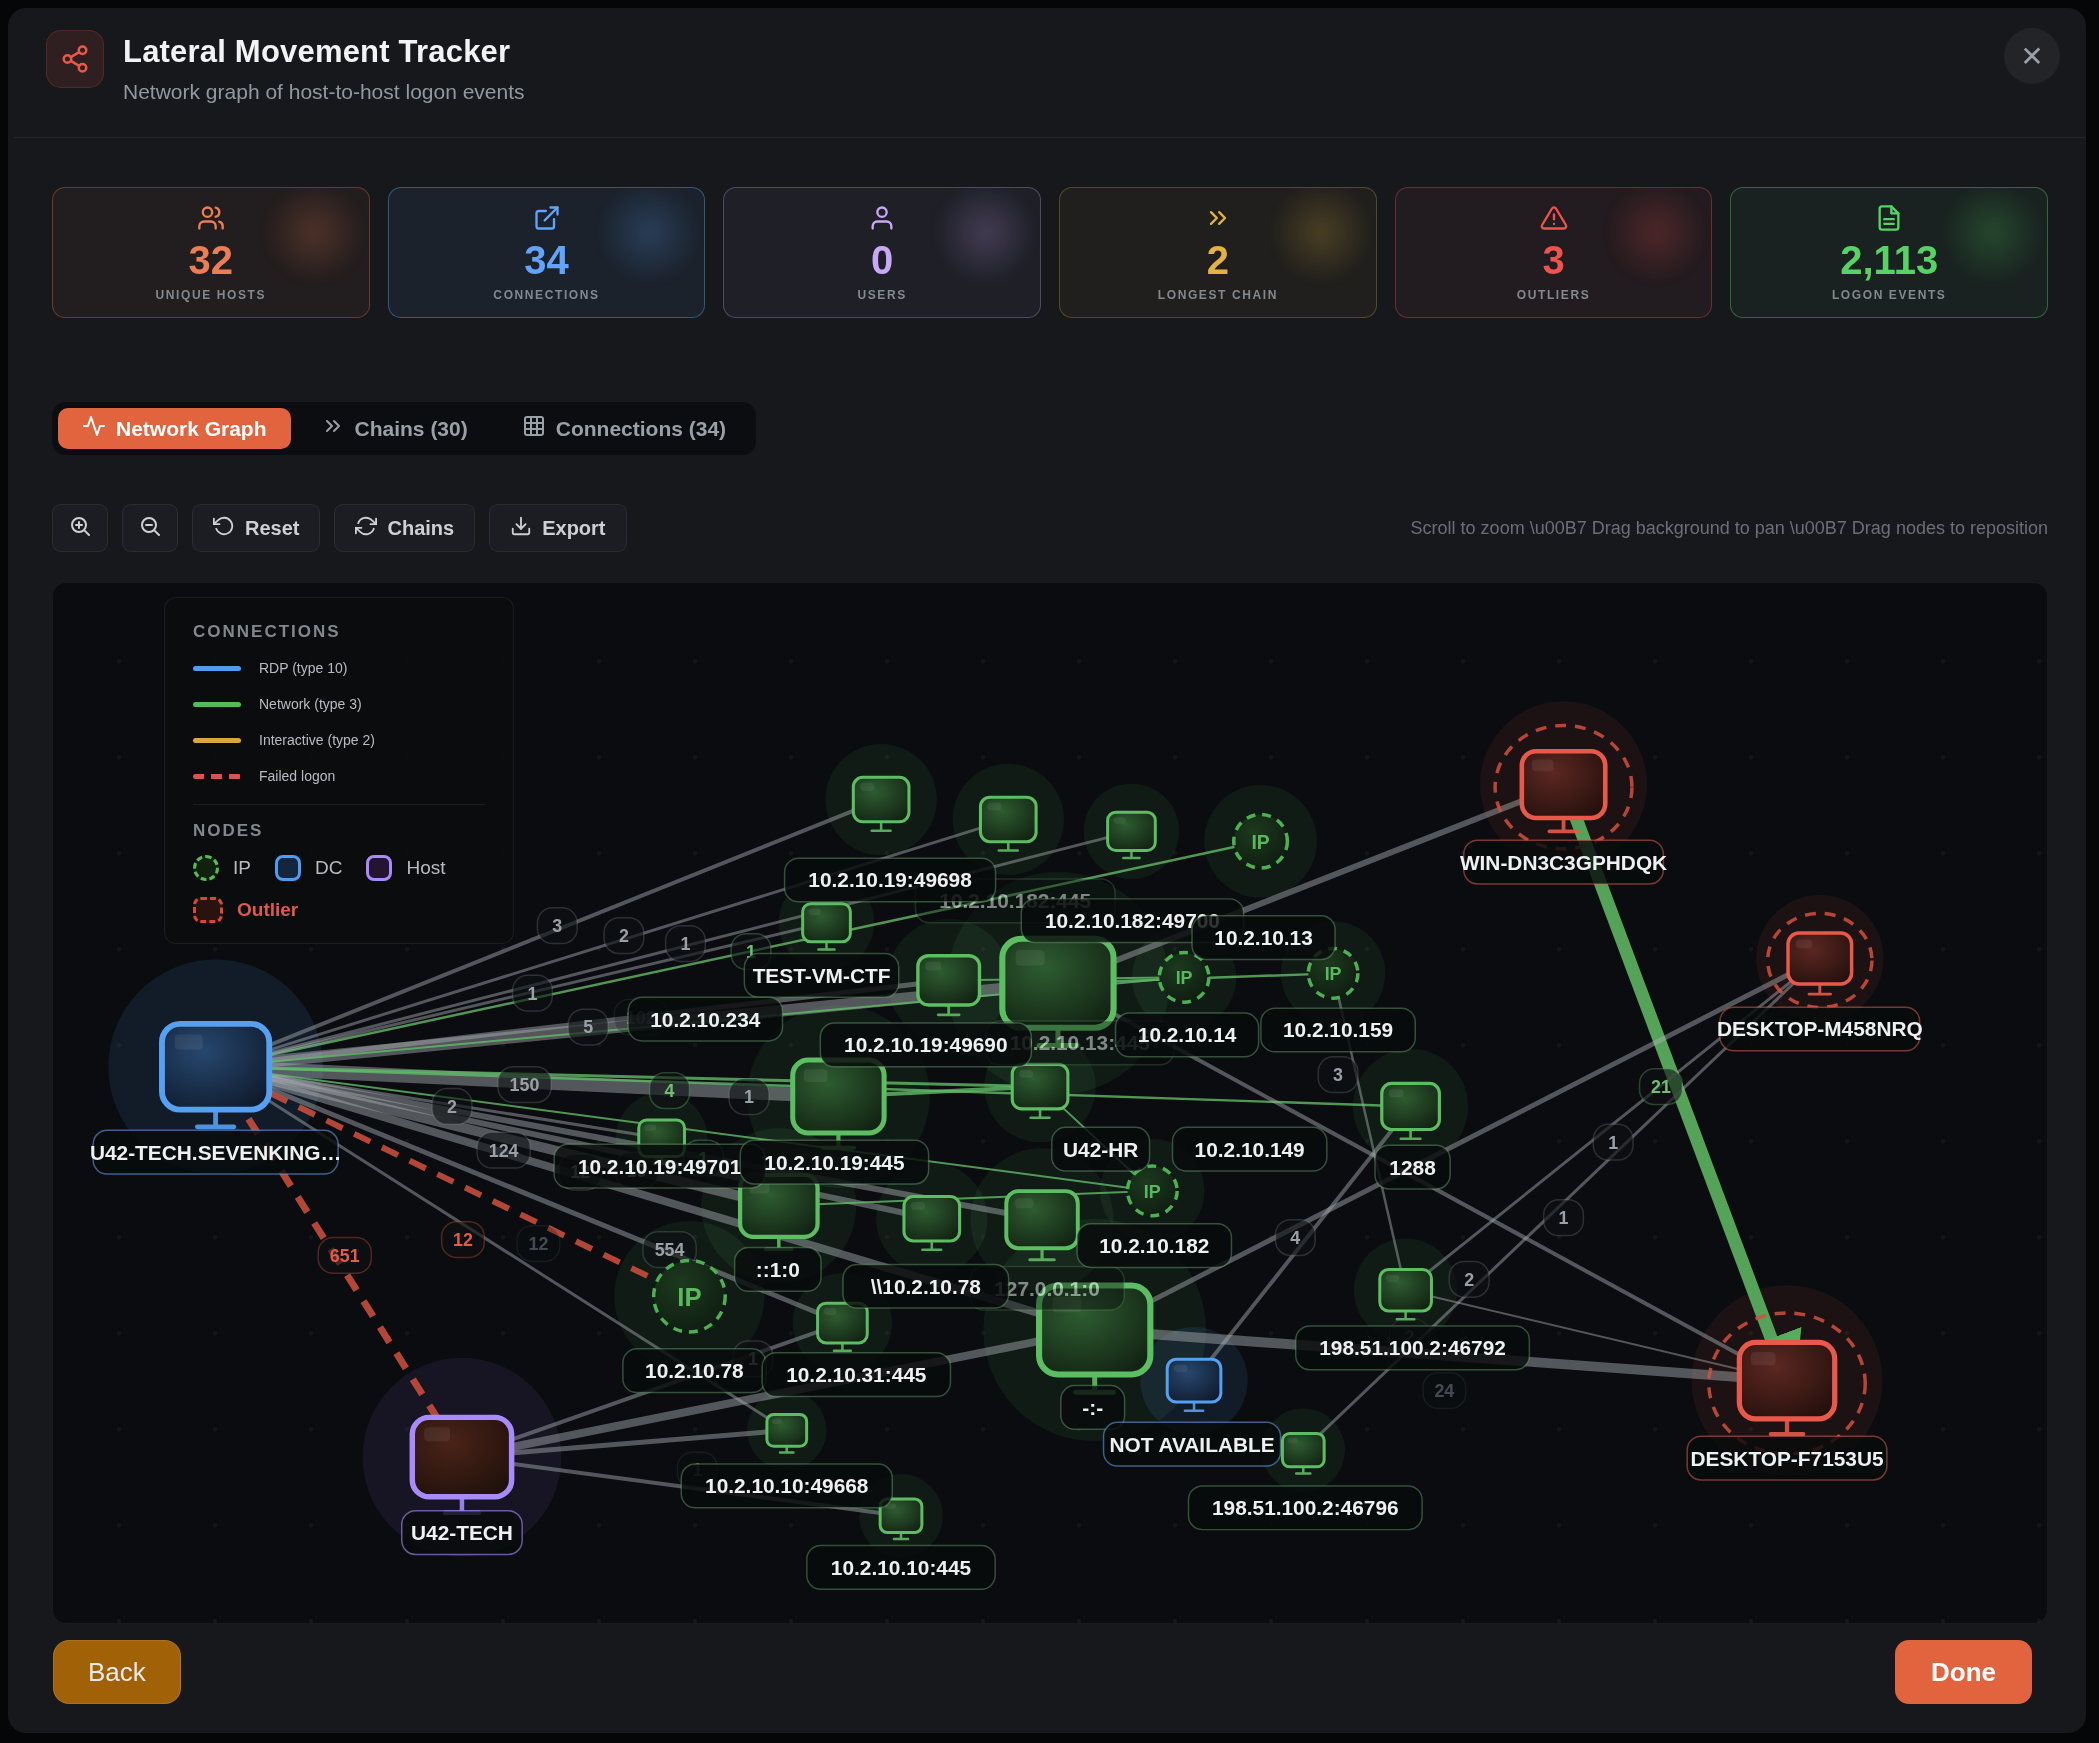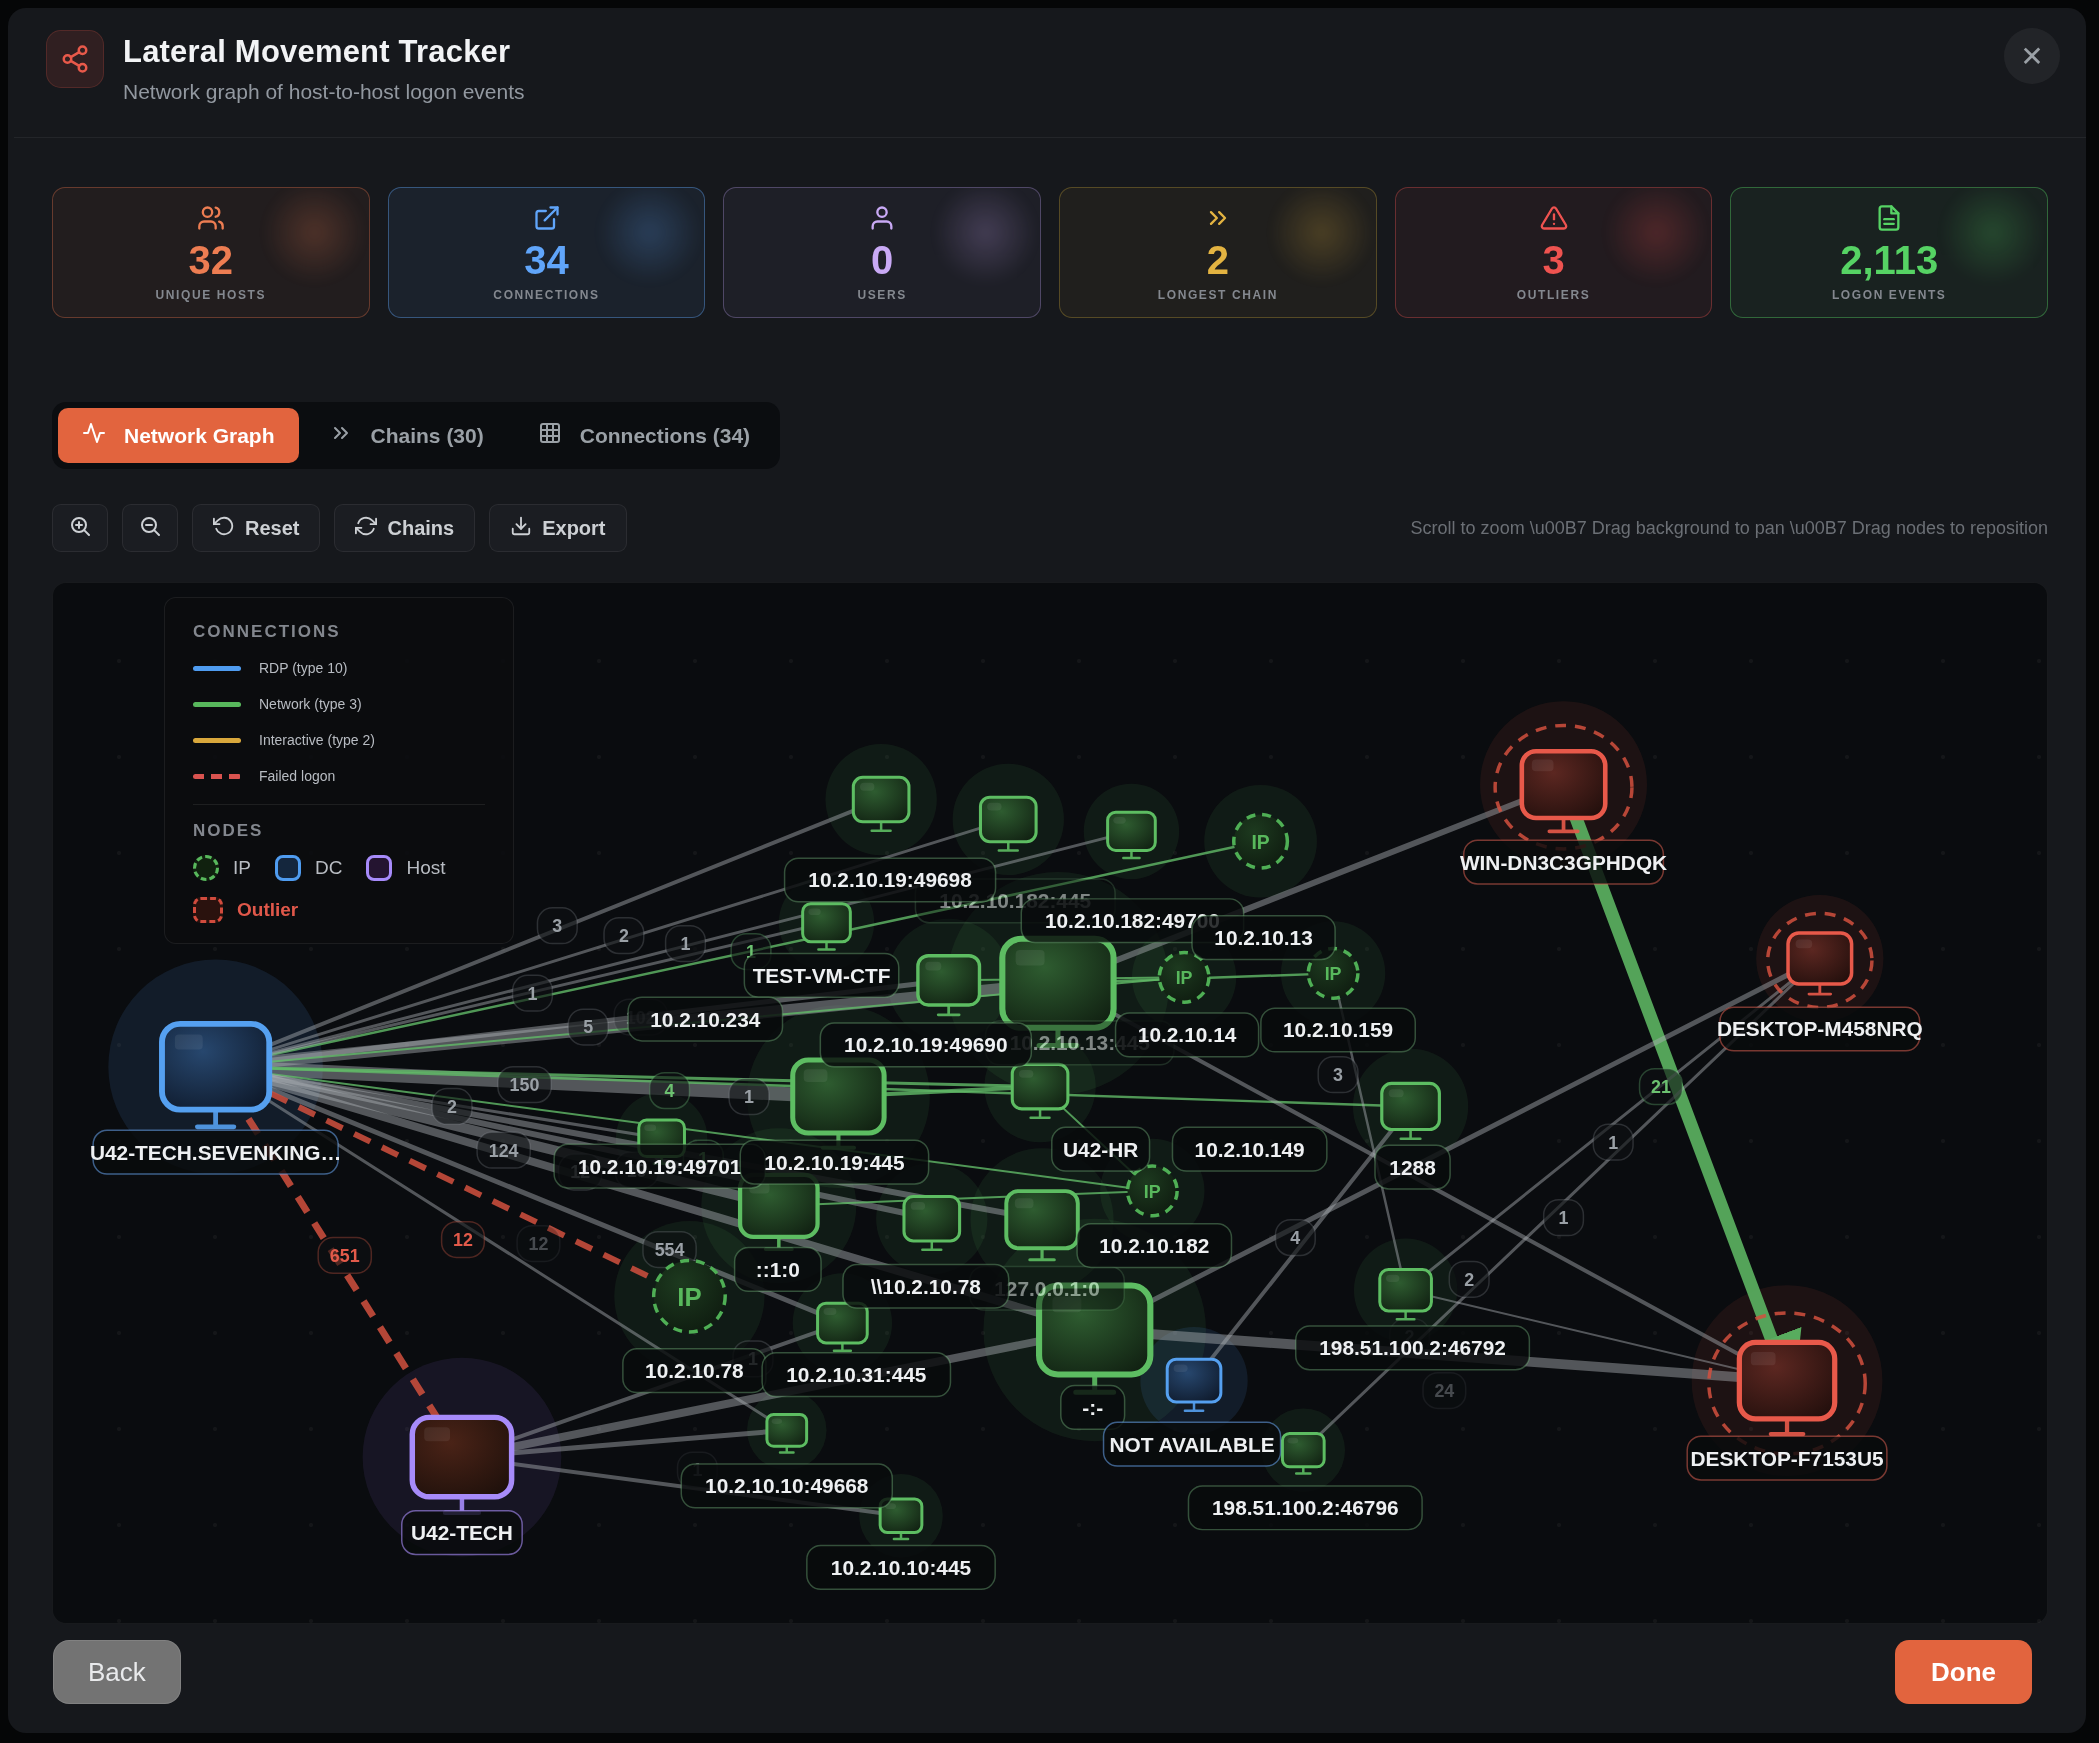--- a/index.html
+++ b/index.html
@@ -23,21 +23,21 @@
   .card .lbl { font-size:12px; font-weight:600; letter-spacing:1.6px; color:#84888f; margin-top:6px; }
   .c-orange { background:rgba(232,115,74,0.06); border-color:rgba(232,115,74,0.35); }
   .c-blue   { background:rgba(96,165,250,0.07); border-color:rgba(96,165,250,0.40); }
   .c-purple { background:rgba(196,167,247,0.05); border-color:rgba(196,167,247,0.30); }
   .c-yellow { background:rgba(226,185,59,0.05); border-color:rgba(226,185,59,0.28); }
   .c-red    { background:rgba(239,83,80,0.06); border-color:rgba(239,83,80,0.35); }
   .c-green  { background:rgba(86,211,100,0.06); border-color:rgba(86,211,100,0.40); }
 
   
   .tabs { position:absolute; left:44px; top:394px; display:inline-flex; align-items:center; background:#0b0d10; border-radius:14px; padding:6px; gap:6px; }
-  .tab { display:flex; align-items:center; gap:18px; padding:13px 24px; border-radius:10px; font-size:21px; font-weight:700; color:#9aa0a6; background:transparent; border:none; cursor:pointer; }
+  .tab { display:flex; align-items:center; gap:10px; padding:6px 24px; border-radius:10px; font-size:21px; font-weight:700; color:#9aa0a6; background:transparent; border:none; cursor:pointer; }
   .tab.active { background:#e2643e; color:#fff; }
 
   
   .toolbar { position:absolute; left:44px; top:494px; width:1996px; height:52px; display:flex; align-items:center; gap:14px; }
   .tbtn { display:flex; align-items:center; gap:10px; background:#1b1d22; border:1px solid rgba(255,255,255,0.07); color:#cdd0d4; border-radius:9px; height:48px; padding:0 20px; font-size:20px; font-weight:600; cursor:pointer; }
   .tbtn.icon-only { width:56px; justify-content:center; padding:0; }
   .hint { margin-left:auto; font-size:18px; color:#6b6f75; }
 
   
   .panel { position:absolute; left:44px; top:574px; width:1996px; height:1042px; background:#0a0c0f; border:1px solid rgba(255,255,255,0.06); border-radius:14px; background-image:radial-gradient(circle, rgba(255,255,255,0.045) 1.5px, transparent 2.5px); background-size:96px 96px; background-position:18px 30px; }
@@ -55,21 +55,21 @@
   .shape { width:26px; height:26px; flex:none; display:inline-block; }
   .sh-ip { border:3px dashed #58b85c; border-radius:50%; background:#10210f; }
   .sh-dc { border:3px solid #4f9cf0; border-radius:8px; background:#14263d; }
   .sh-host { border:3px solid #a78bfa; border-radius:8px; background:#241430; }
   .sh-outlier { border:3px dashed #d14b3d; border-radius:8px; background:#2a120e; width:30px; }
   .lg-nl { font-size:19px; color:#b8bcc2; margin-right:10px; }
   .lg-outlier-lbl { font-size:19px; font-weight:700; color:#e0584a; }
 
   
   .footer { position:absolute; left:0; right:0; top:1624px; height:101px; }
-  .back-btn { position:absolute; left:45px; top:8px; height:64px; padding:0 34px; background:#737373; border:1px solid rgba(255,255,255,0.10); border-radius:16px; color:#e9eaec; font-size:26px; cursor:pointer; }
+  .back-btn { position:absolute; left:45px; top:8px; height:64px; padding:0 34px; background:#a16207; border:1px solid rgba(255,255,255,0.10); border-radius:16px; color:#e9eaec; font-size:26px; cursor:pointer; }
   .done-btn { position:absolute; right:54px; top:8px; height:64px; padding:0 36px; background:#e2643e; border:none; border-radius:14px; color:#fff; font-size:26px; font-weight:600; cursor:pointer; }
 
   svg text { font-family:"Liberation Sans","DejaVu Sans",sans-serif; }
 </style>
 </head>
 <body>
 
 <div class="modal">
 
   <div class="hdr">

